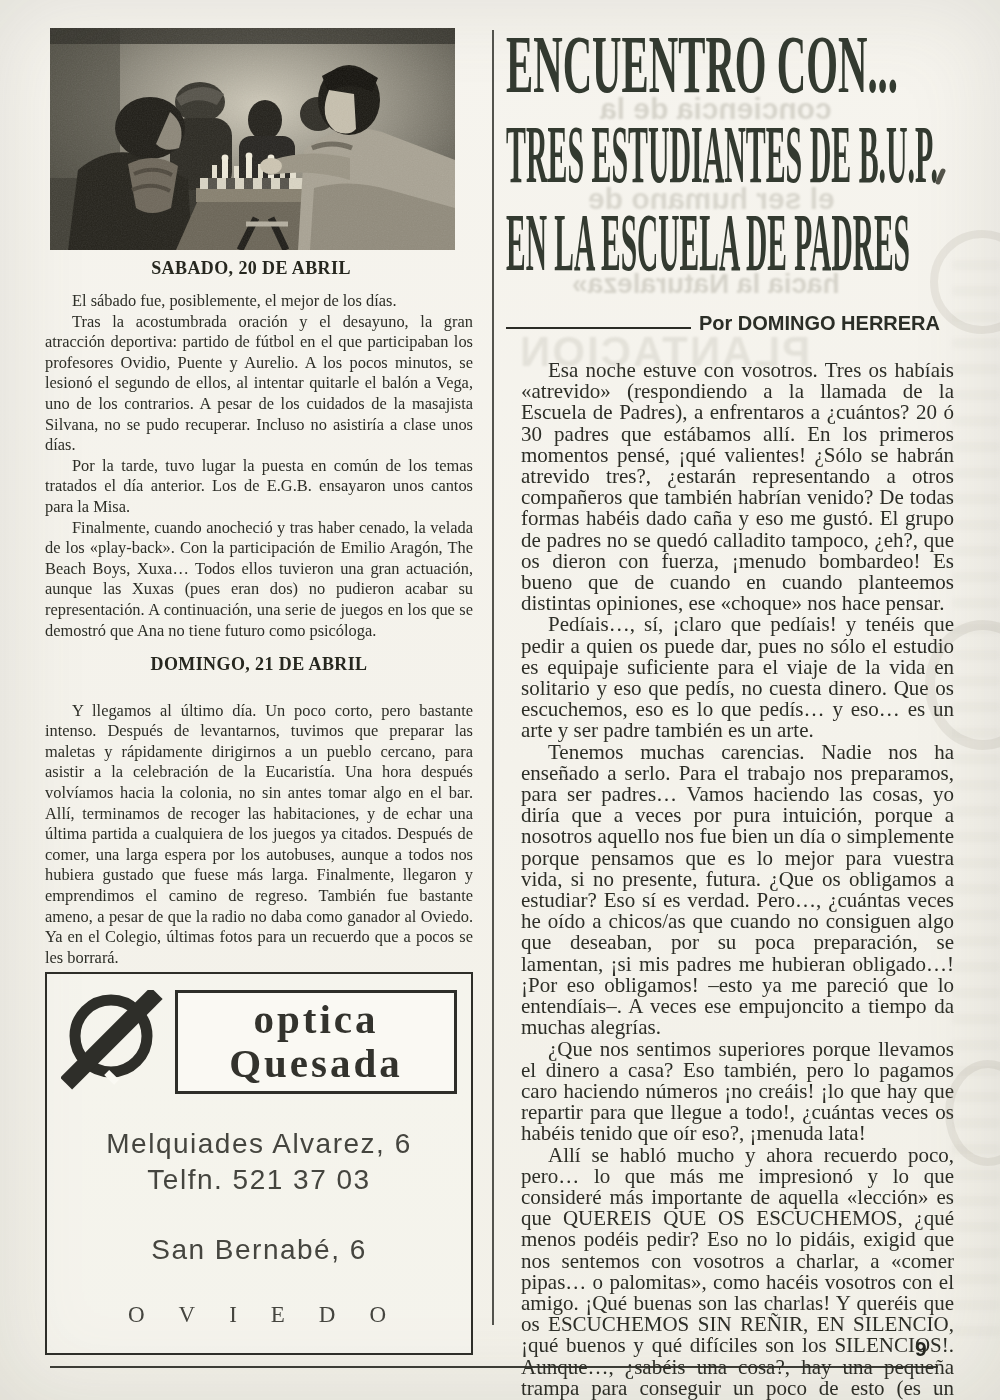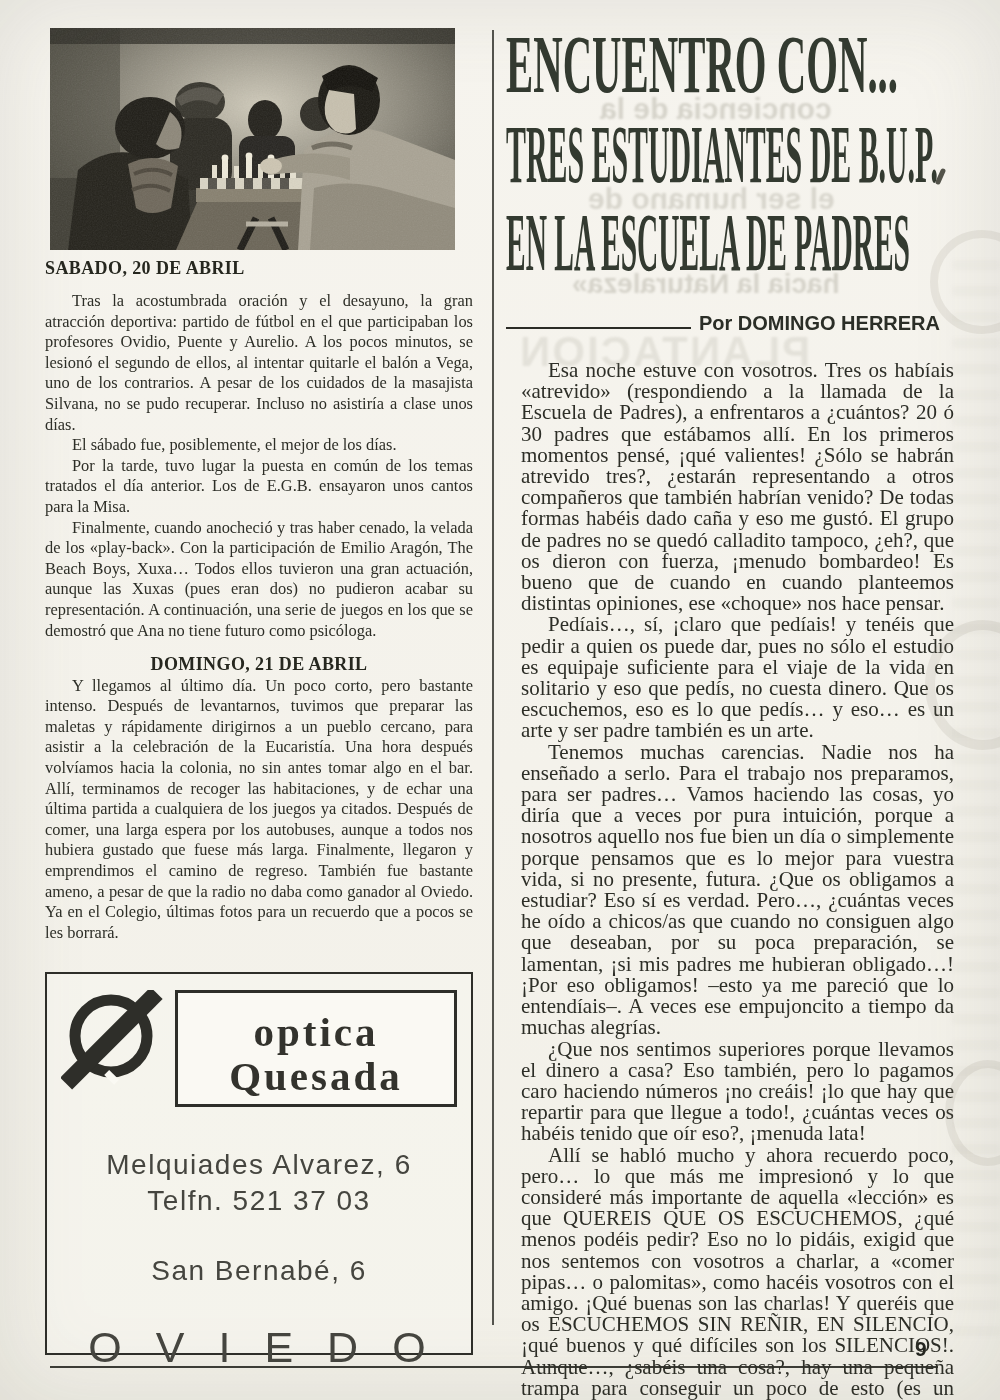--- a/index.html
+++ b/index.html
@@ -4,39 +4,39 @@
 <style>
   html,body{margin:0;padding:0;background:#e8e6df;}
   .page{
     position:relative;width:1000px;height:1400px;overflow:hidden;
     background:linear-gradient(180deg,#f6f4ee 0%,#f4f2eb 55%,#f2f0e8 100%);
     box-shadow:inset 0 0 90px rgba(95,92,78,.14);
     font-family:"Liberation Serif",serif;color:#2c2d28;
   }
   
   .photo-fig{position:absolute;left:50px;top:28px;width:405px;height:222px;background:#3a382f;}
-  .caption{position:absolute;left:45px;top:258px;width:412px;text-align:left;
+  .caption{position:absolute;left:45px;top:258px;width:412px;text-align:center;
     font-weight:bold;font-size:18px;letter-spacing:.4px;color:#26271f;}
   .col-left{position:absolute;left:45px;top:291px;width:428px;
     font-size:16.4px;line-height:20.6px;text-align:justify;color:#2d2e27;}
   .col-left p,.col-right-body p{margin:0;text-indent:27px;}
-  .subhead{text-align:center;font-weight:bold;font-size:18px;margin:13px 0 1px;color:#26271f;letter-spacing:.4px;}
+  .subhead{text-align:center;font-weight:bold;font-size:18px;margin:13px 0 26px;color:#26271f;letter-spacing:.4px;}
   
   .ad-box{position:absolute;left:45px;top:972px;width:428px;height:383px;
     border:2.5px solid #2e2e29;background:rgba(250,249,244,.35);box-sizing:border-box;}
   .ad-top{display:flex;align-items:flex-start;margin:16px 14px 0 14px;}
   .brand-box{border:3px solid #2e2e29;background:#faf9f3;flex:1;margin-left:10px;
-    text-align:center;padding:17px 4px 6px 4px;}
+    text-align:center;padding:4px 4px 6px 4px;}
   .brand-line{font-family:"Liberation Serif",serif;font-weight:bold;font-size:41px;line-height:44px;
     color:#33332d;letter-spacing:3px;}
-  .ad-addr{margin-top:40px;text-align:center;font-family:"Liberation Sans",sans-serif;
+  .ad-addr{margin-top:28px;text-align:center;font-family:"Liberation Sans",sans-serif;
     font-size:28px;line-height:36px;color:#45453f;letter-spacing:1.5px;}
   .ad-addr.second{margin-top:34px;}
-  .ad-city{margin-top:34px;text-align:center;font-family:Liberation Sans, sans-serif;
-    font-size:43px;color:#45453f;letter-spacing:34px;padding-left:30px;}
+  .ad-city{margin-top:34px;text-align:center;font-family:Liberation Serif, serif;
+    font-size:23px;color:#45453f;letter-spacing:34px;padding-left:30px;}
   
   .divider{position:absolute;left:492px;top:30px;width:1.6px;height:1295px;background:#53534d;}
   .footer-rule{position:absolute;left:50px;top:1366px;width:888px;height:2px;background:#3c3c36;}
   .page-number{position:absolute;left:915px;top:1337px;font-family:"Liberation Sans",sans-serif;
     font-weight:bold;font-size:21px;color:#23241f;}
   
   .headline-svg{position:absolute;left:506px;top:30px;}
   .byline{position:absolute;left:506px;top:312px;width:434px;display:flex;align-items:flex-end;}
   .byline-rule{flex:1;border-bottom:2.2px solid #2b2c26;margin-bottom:6px;max-width:200px;}
   .byline-name{font-family:"Liberation Sans",sans-serif;font-weight:bold;font-size:20px;
@@ -127,22 +127,22 @@
       <path d="M300 130 Q258 120 222 132 L218 147 Q262 140 300 152 Z" fill="#9b9585"></path>
       <ellipse cx="221" cy="138" rx="11" ry="8" fill="#cdc5b2"></ellipse>
       <path d="M262 120 q20 -8 40 0" stroke="#6f6a5d" stroke-width="5" fill="none"></path>
       <rect width="405" height="222" filter="url(#grain)" opacity=".12"></rect>
     </svg>
   </div>
 
   <div class="caption">SABADO, 20 DE ABRIL</div>
 
   <div class="col-left">
+    <p>El sábado fue, posiblemente, el mejor de los días.</p>
     <p>Tras la acostumbrada oración y el desayuno, la gran atracción deportiva: partido de fútbol en el que participaban los profesores Ovidio, Puente y Aurelio. A los pocos minutos, se lesionó el segundo de ellos, al intentar quitarle el balón a Vega, uno de los contrarios. A pesar de los cuidados de la masajista Silvana, no se pudo recuperar. Incluso no asistiría a clase unos días.</p>
-    <p>El sábado fue, posiblemente, el mejor de los días.</p>
     <p>Por la tarde, tuvo lugar la puesta en común de los temas tratados el día anterior. Los de E.G.B. ensayaron unos cantos para la Misa.</p>
     <p>Finalmente, cuando anocheció y tras haber cenado, la velada de los «play-back». Con la participación de Emilio Aragón, The Beach Boys, Xuxa… Todos ellos tuvieron una gran actuación, aunque las Xuxas (pues eran dos) no pudieron acabar su representación. A continuación, una serie de juegos en los que se demostró que Ana no tiene futuro como psicóloga.</p>
     <div class="subhead">DOMINGO, 21 DE ABRIL</div>
     <p>Y llegamos al último día. Un poco corto, pero bastante intenso. Después de levantarnos, tuvimos que preparar las maletas y rápidamente dirigirnos a un pueblo cercano, para asistir a la celebración de la Eucaristía. Una hora después volvíamos hacia la colonia, no sin antes tomar algo en el bar. Allí, terminamos de recoger las habitaciones, y de echar una última partida a cualquiera de los juegos ya citados. Después de comer, una larga espera por los autobuses, aunque a todos nos hubiera gustado que fuese más larga. Finalmente, llegaron y emprendimos el camino de regreso. También fue bastante ameno, a pesar de que la radio no daba como ganador al Oviedo. Ya en el Colegio, últimas fotos para un recuerdo que a pocos se les borrará.</p>
   </div>
 
   <div class="ad-box">
     <div class="ad-top">
       <svg width="104" height="108" viewBox="0 0 104 108">
         <circle cx="50" cy="46" r="36" fill="none" stroke="#2e2e29" stroke-width="11"></circle>

